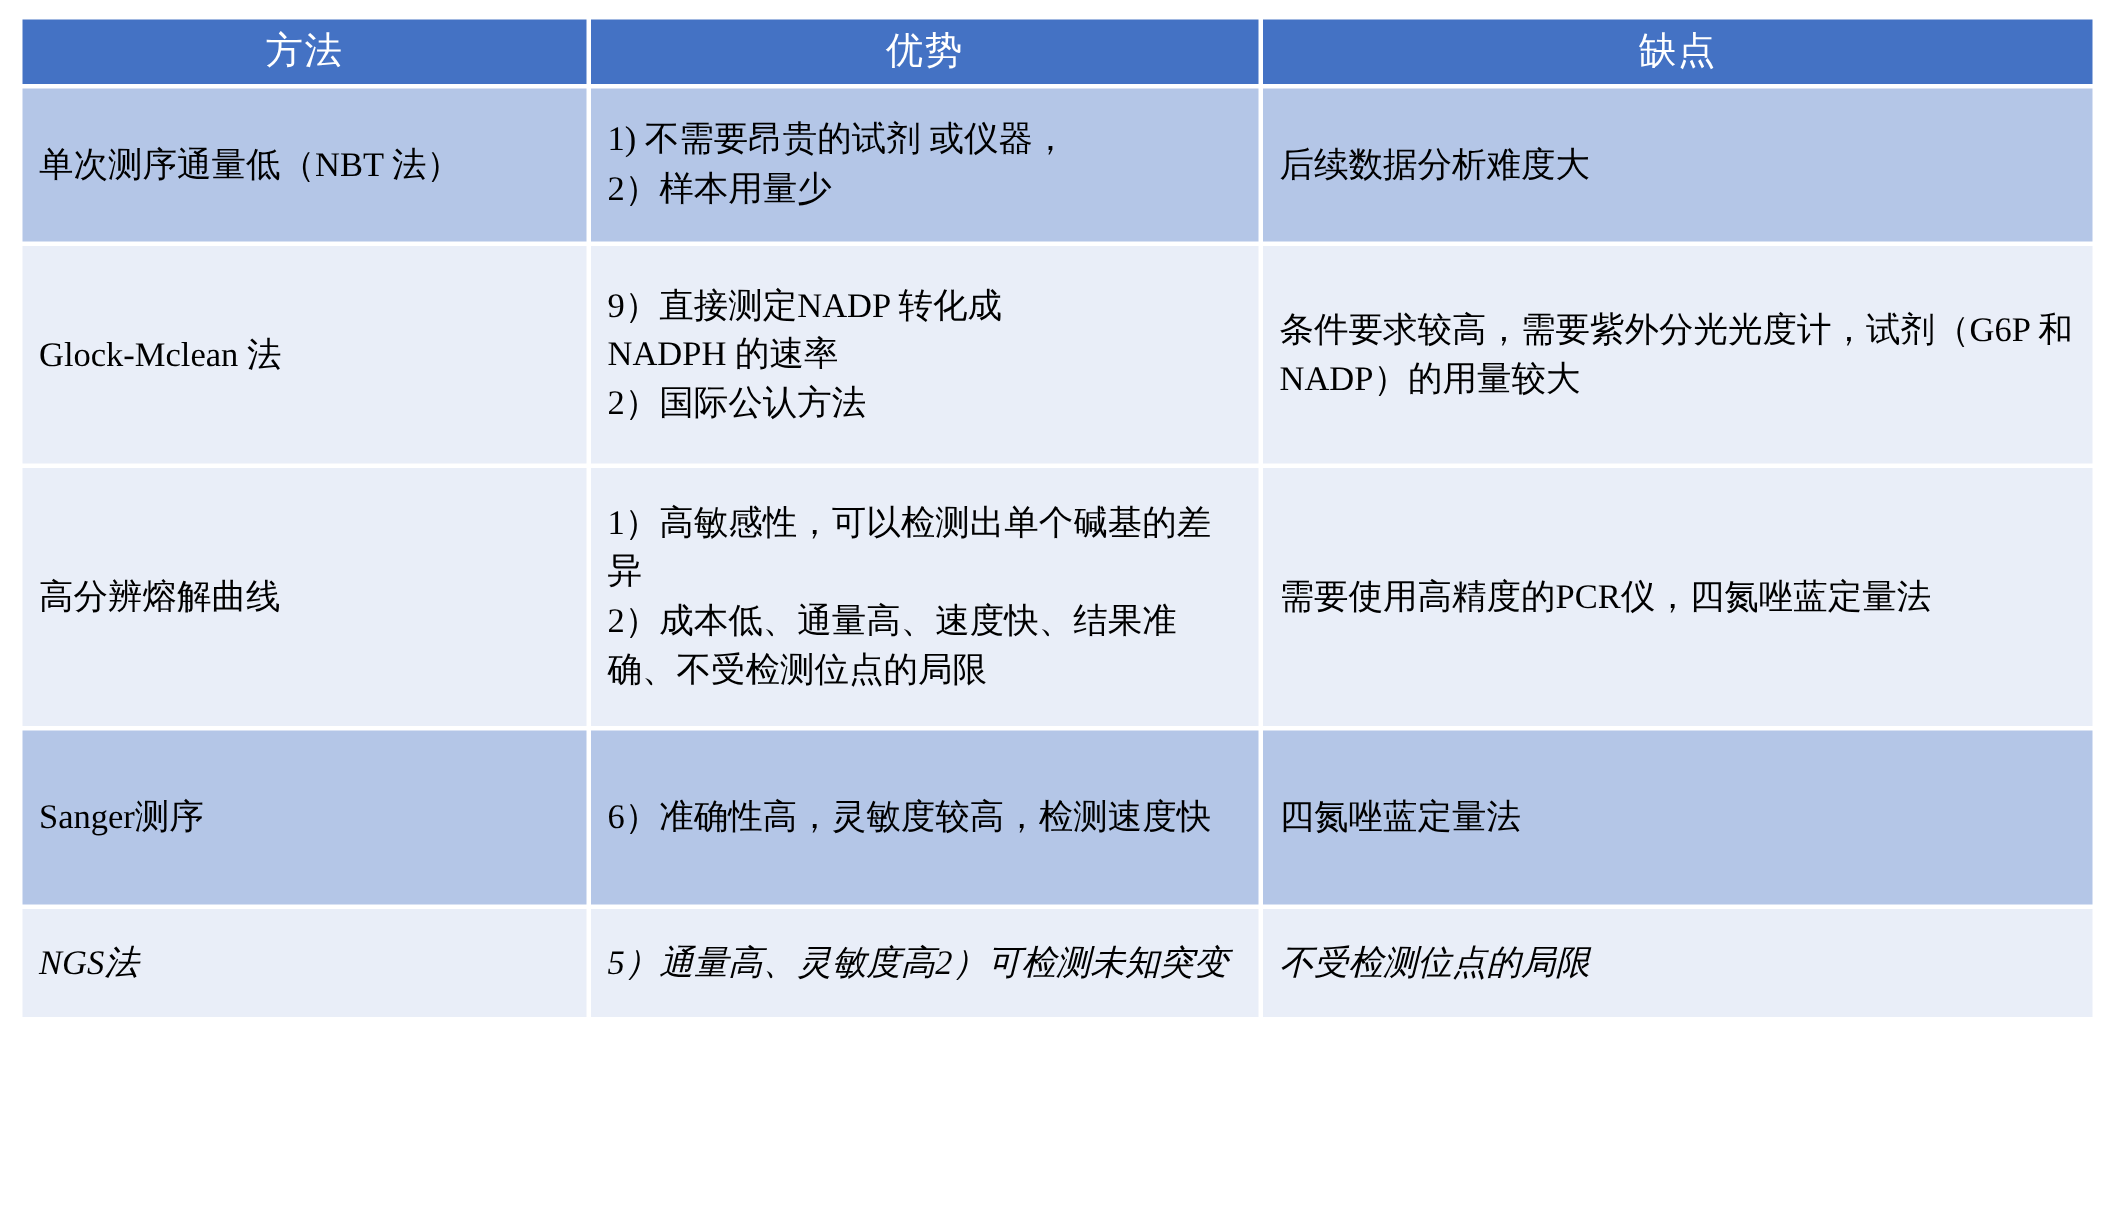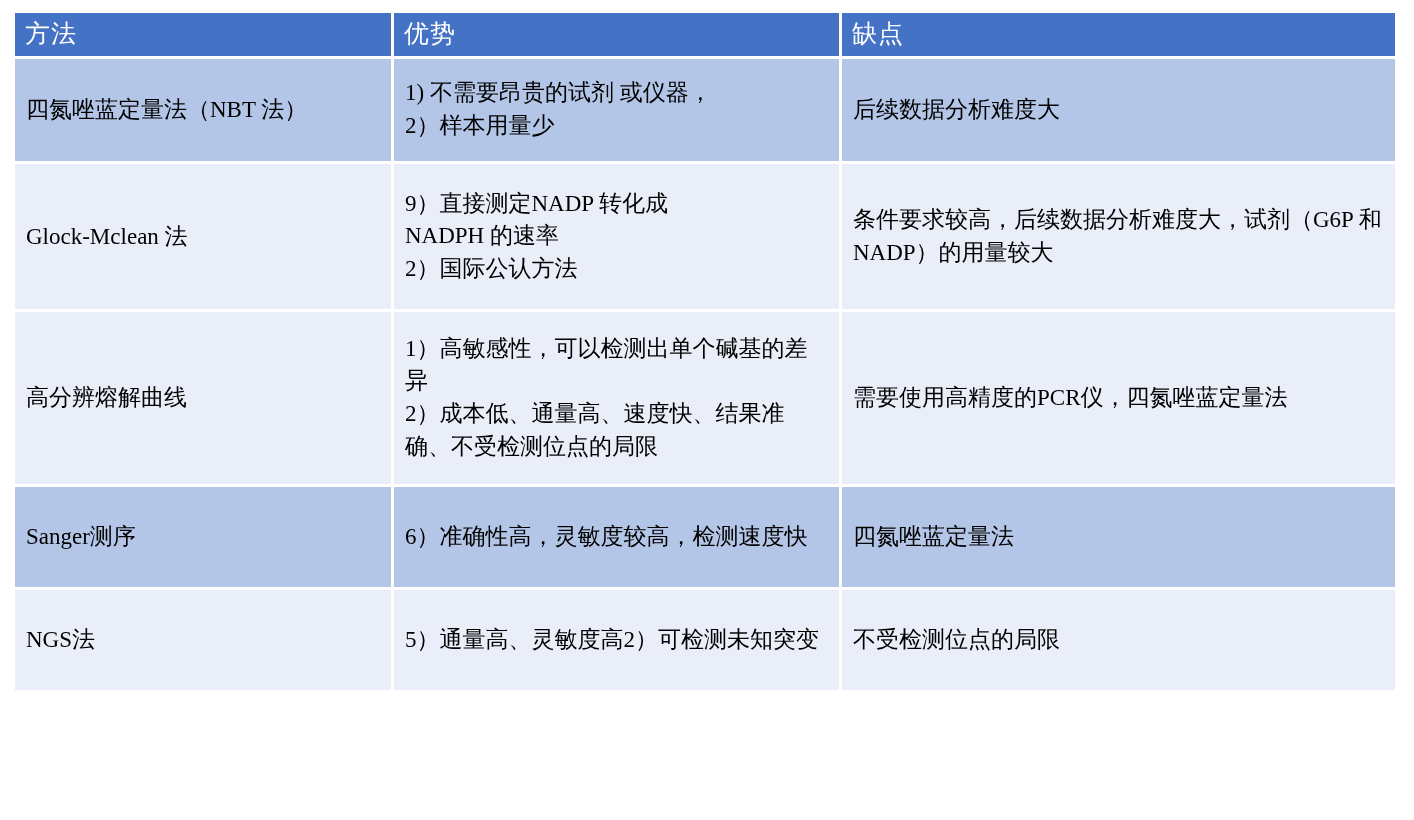--- a/index.html
+++ b/index.html
@@ -32,21 +32,21 @@
 
   table.method-table col.c1 { width: 376px; }
   table.method-table col.c2 { width: 445px; }
   table.method-table col.c3 { width: 553px; }
 
   thead th {
     background: #4472c4;
     color: #ffffff;
     font-size: 25px;
     font-weight: normal;
-    text-align: left;
+    text-align: center;
     vertical-align: middle;
     padding: 4px 10px 6px 10px;
     height: 39px;
     box-sizing: border-box;
     letter-spacing: 1px;
   }
 
   tbody td {
     vertical-align: middle;
     font-size: 23px;
@@ -57,22 +57,22 @@
     word-break: break-all;
   }
 
   tbody tr.band-dark td { background: #b4c6e7; }
   tbody tr.band-light td { background: #e9eef8; }
 
   tbody tr.r0 td { height: 102px; }
   tbody tr.r1 td { height: 145px; }
   tbody tr.r2 td { height: 106px; }
   tbody tr.r3 td { height: 172px; }
-  tbody tr.r4 td { height: 100px; }
-  tbody tr.r5 td { height: 100px; }
+  tbody tr.r4 td { height: 116px; }
+  tbody tr.r5 td { height: 72px; font-style: italic; }
 
   .cell-text {
     display: block;
     white-space: pre-line;
   }
 
   td.col-method .cell-text { line-height: 1.3; }
 </style>
 </head>
 <body>
@@ -88,42 +88,42 @@
       <tr>
         <th>方法</th>
         <th>优势</th>
         <th>缺点</th>
       </tr>
     </thead>
     <tbody>
 
       <tr class="band-dark r0">
         <td class="col-method">
-            <span class="cell-text">四氮唑蓝定量法（NBT 法）</span>
+            <span class="cell-text">单次测序通量低（NBT 法）</span>
           </td>
         <td class="col-advantage">
             <span class="cell-text">1) 不需要昂贵的试剂 或仪器，
 2）样本用量少</span>
           </td>
         <td class="col-disadvantage">
             <span class="cell-text">后续数据分析难度大</span>
           </td>
       </tr>
 
       <tr class="band-light r1">
         <td class="col-method">
             <span class="cell-text">Glock-Mclean 法</span>
           </td>
         <td class="col-advantage">
             <span class="cell-text">9）直接测定NADP 转化成
 NADPH 的速率
 2）国际公认方法</span>
           </td>
         <td class="col-disadvantage">
-            <span class="cell-text">条件要求较高，后续数据分析难度大，试剂（G6P 和 NADP）的用量较大</span>
+            <span class="cell-text">条件要求较高，需要紫外分光光度计，试剂（G6P 和 NADP）的用量较大</span>
           </td>
       </tr>
 
 
       <tr class="band-light r3">
         <td class="col-method">
             <span class="cell-text">高分辨熔解曲线</span>
           </td>
         <td class="col-advantage">
             <span class="cell-text">1）高敏感性，可以检测出单个碱基的差异

